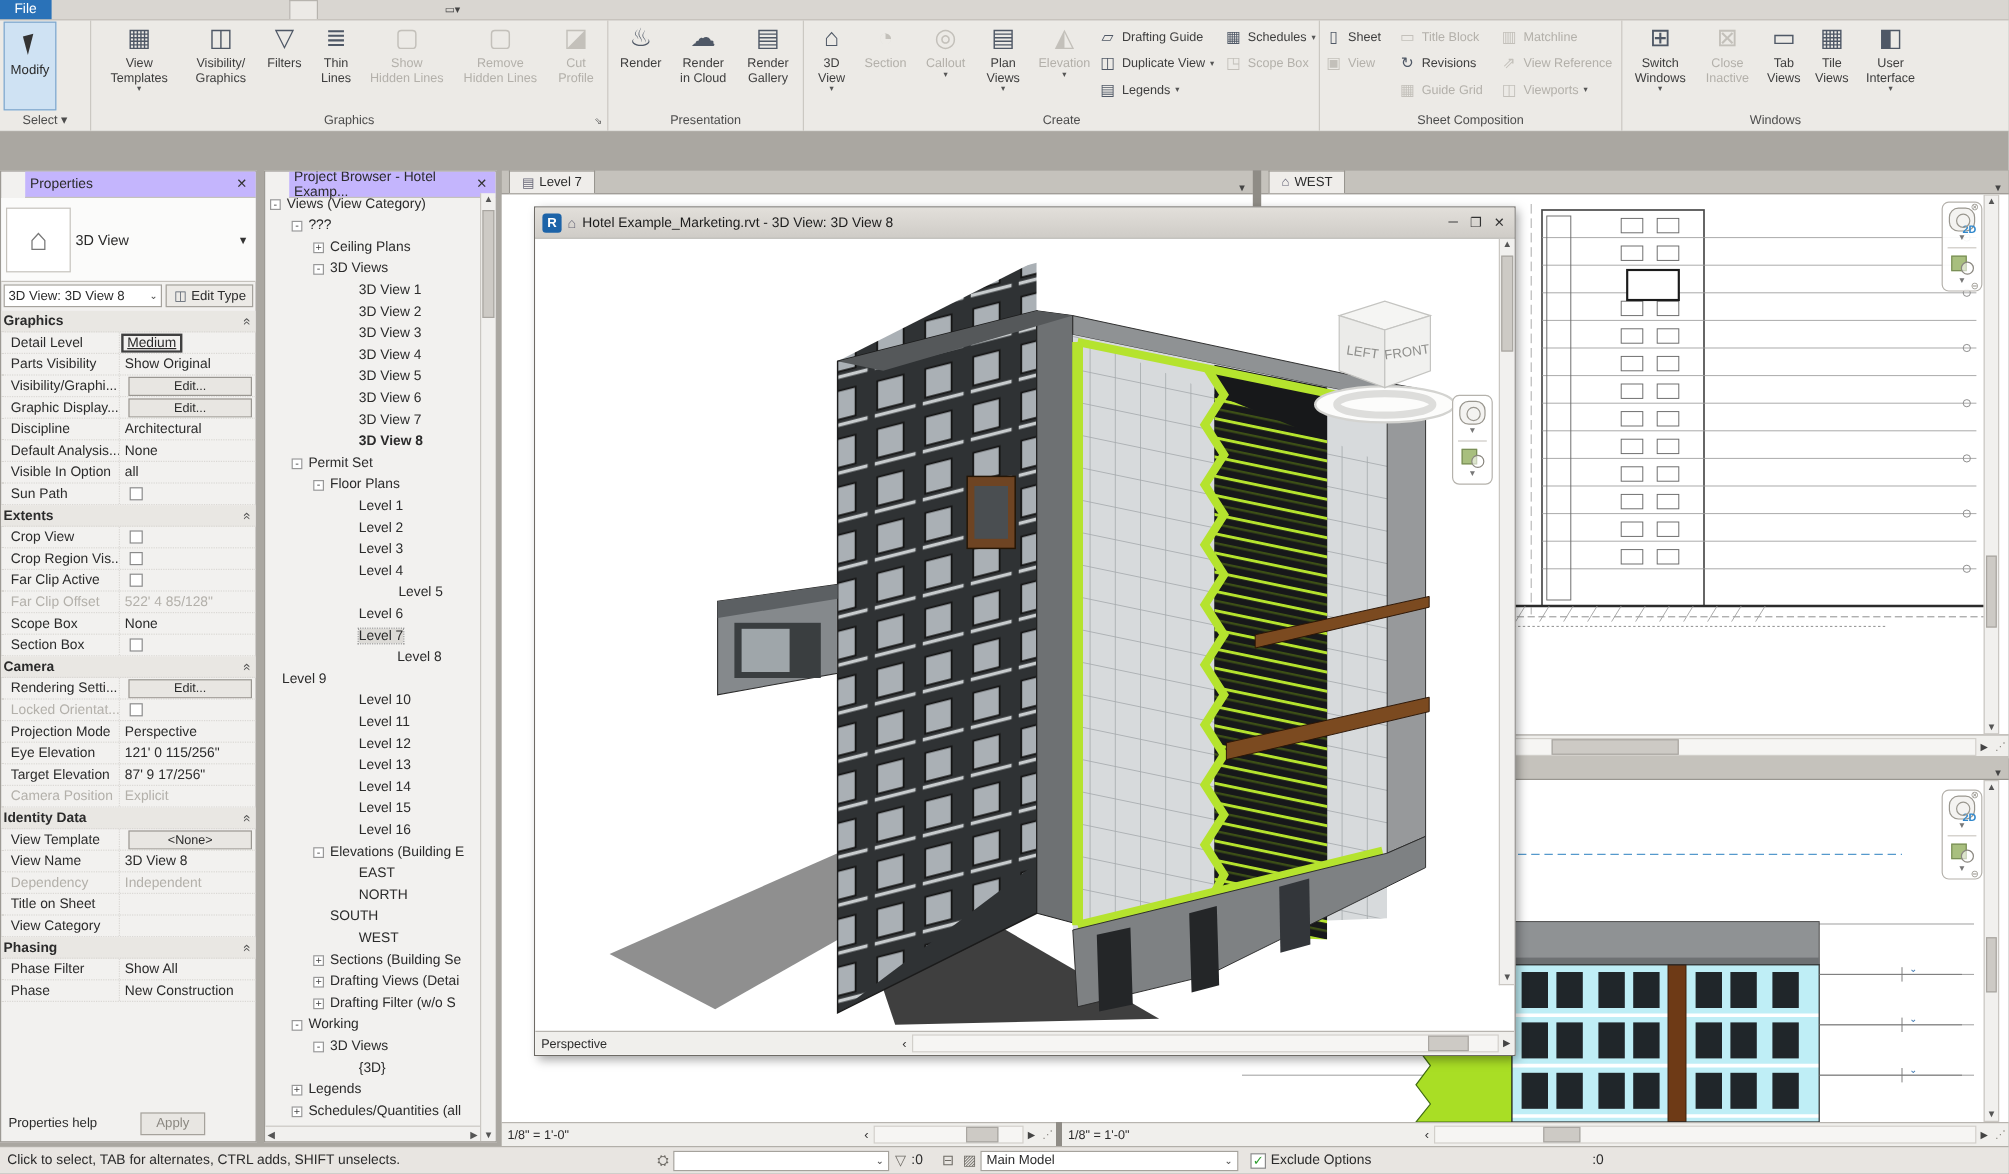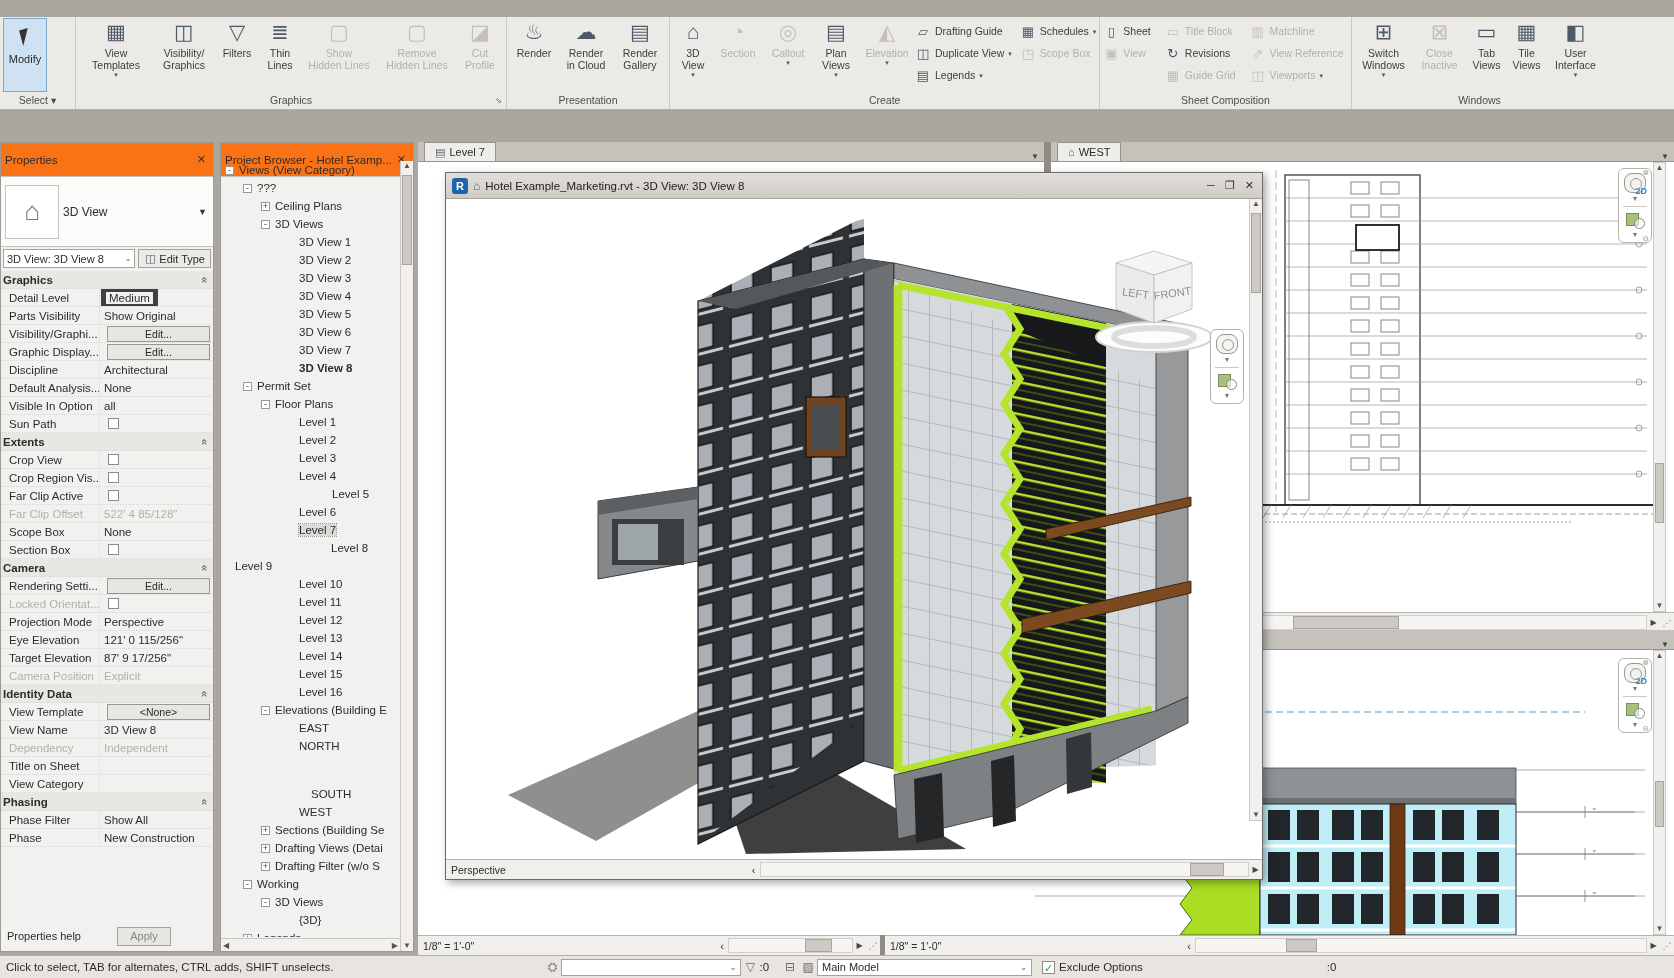--- a/index.html
+++ b/index.html
@@ -31,40 +31,40 @@
   .scol { display:flex; flex-direction:column; padding-top:2px; }
   .sbtn { display:flex; align-items:center; height:22px; font-size:10.5px; color:#3d3d3d; gap:4px; white-space:nowrap; }
   .sicon { font-size:13px; color:#4f5866; width:16px; text-align:center; }
   #modify-btn { width:44px; height:74px; background:#cfe2f3; border:1px solid #7da7cc;
     display:flex; flex-direction:column; align-items:center; padding-top:4px; }
   #modify-btn .cursor { width:0; height:0; border-left:9px solid #333; border-bottom:16px solid transparent;
     transform:rotate(-15deg); margin:6px 0 8px; }
 
   
   .palette { position:absolute; background:#f2f1ef; border:1px solid #9d9a94; }
-  .pal-title { height:34px; background:#f97316; border-bottom:1px solid #c5c2bc;
-    display:flex; align-items:center; padding:0 4px; font-size:11.5px; }
+  .pal-title { height:22px; background:#c4b5fd; border-bottom:1px solid #c5c2bc;
+    display:flex; align-items:center; padding:0 4px; font-size:11.5px;margin-left:20px; }
   .pal-close { margin-left:auto; color:#333; font-size:11px; padding:0 3px; }
   #props { left:0; top:142px; width:214px; height:810px; }
   #type-block { height:70px; border-bottom:1px solid #c5c2bc; display:flex; align-items:center; background:#fbfbfa; }
   #type-icon { width:54px; height:54px; border:1px solid #c5c2bc; margin:4px; background:#fff;
     display:flex; align-items:center; justify-content:center; font-size:26px; color:#777; }
   #type-name { flex:1; font-size:12px; }
   #type-dd { font-size:9px; padding-right:6px; color:#333; }
   #selector-row { height:24px; display:flex; gap:3px; padding:2px; }
   #view-combo { flex:1; height:19px; border:1px solid #a5a29c; background:#fff;
     display:flex; align-items:center; padding:0 3px; font-size:11px; }
   #view-combo .dd { margin-left:auto; font-size:8px; color:#555; }
   #edit-type-btn { height:19px; border:1px solid #a5a29c; background:#eceae6; padding:0 5px;
     display:flex; align-items:center; gap:3px; font-size:11px; }
   .prow { height:18px; display:flex; align-items:center; border-bottom:1px dotted #dad8d4; font-size:11.5px; }
   .prow .lbl { flex:0 0 98px; padding-left:8px; white-space:nowrap; overflow:hidden; }
   .prow .val { flex:1; align-self:stretch; border-left:1px dotted #dad8d4; display:flex; align-items:center; position:relative; overflow:hidden; }
   .vtext { padding-left:4px; white-space:nowrap; }
-  .boxed .vtext { border:5px solid #404040; padding:0 3px; margin-left:1px; }
+  .boxed .vtext { border:2px solid #404040; padding:0 3px; margin-left:1px;text-decoration:underline; }
   .vbtn { display:none; }
   .t-btn .vbtn { display:block; flex:1; margin:1px 3px; border:1px solid #9a9792; background:#e8e6e2;
     text-align:center; font-size:10.5px; line-height:14px; }
   .vcheck { display:none; }
   .t-check .vcheck { display:inline-block; width:11px; height:11px; border:1px solid #8a8a8a; background:#fff; margin-left:4px; }
   .t-sec { background:#e9e7e3; font-weight:bold; }
   .t-sec .lbl { flex:1; padding-left:2px; }
   .t-sec::after { content:"\00AB"; transform:rotate(90deg); font-weight:normal; color:#555; margin-right:5px; }
   #props-footer { position:absolute; left:0; bottom:4px; width:100%; height:22px; display:flex; align-items:center; padding:0 6px; }
   #apply-btn { margin-left:36px; width:54px; height:19px; border:1px solid #a5a29c; background:#e8e6e2;
@@ -142,20 +142,40 @@
   #sb-check { width:13px; height:13px; border:1px solid #8a8a8a; background:#fff; color:#2f9e2f;
     font-size:11px; line-height:12px; text-align:center; margin:0 4px 0 10px; }
 
   svg text { font-family:"Liberation Sans","DejaVu Sans",sans-serif; }
 </style>
 </head>
 <body>
 
 <div id="app">
 
+  <div id="tabbar">
+    <span class="ftab">File</span>
+    <div style="display:flex">
+
+    <span class="ttab"></span>
+        <span class="ttab"></span>
+        <span class="ttab"></span>
+        <span class="ttab"></span>
+        <span class="ttab"></span>
+        <span class="ttab"></span>
+        <span class="ttab"></span>
+        <span class="ttab"></span>
+        <span class="ttab"></span>
+        <span class="ttab active"></span>
+        <span class="ttab"></span>
+        <span class="ttab"></span>
+        <span class="ttab"></span>
+      </div>
+    <span class="tcollapse">▭▾</span>
+  </div>
 
   <div id="ribbon">
     <div class="panel" style="width:76px">
       <div class="pbody">
         <div id="modify-btn">
           <span class="cursor"></span>
           <span>Modify</span>
         </div>
       </div>
       <div class="plabel"><span>Select</span> <span>▾</span></div>
@@ -778,21 +798,21 @@
           <span class="tlab">Elevations (Building E</span>
         </div>
         <div class="trow" style="padding-left: 64px;">
           <span class="texp"></span>
           <span class="tlab">EAST</span>
         </div>
         <div class="trow" style="padding-left: 64px;">
           <span class="texp"></span>
           <span class="tlab">NORTH</span>
         </div>
-        <div class="trow" style="padding-left: 76px; margin-top: 30px;">
+        <div class="trow" style="padding-left: 40px;">
           <span class="texp"></span>
           <span class="tlab">SOUTH</span>
         </div>
         <div class="trow" style="padding-left: 64px;">
           <span class="texp"></span>
           <span class="tlab">WEST</span>
         </div>
         <div class="trow" style="padding-left: 40px;">
           <span class="texp">+</span>
           <span class="tlab">Sections (Building Se</span>

